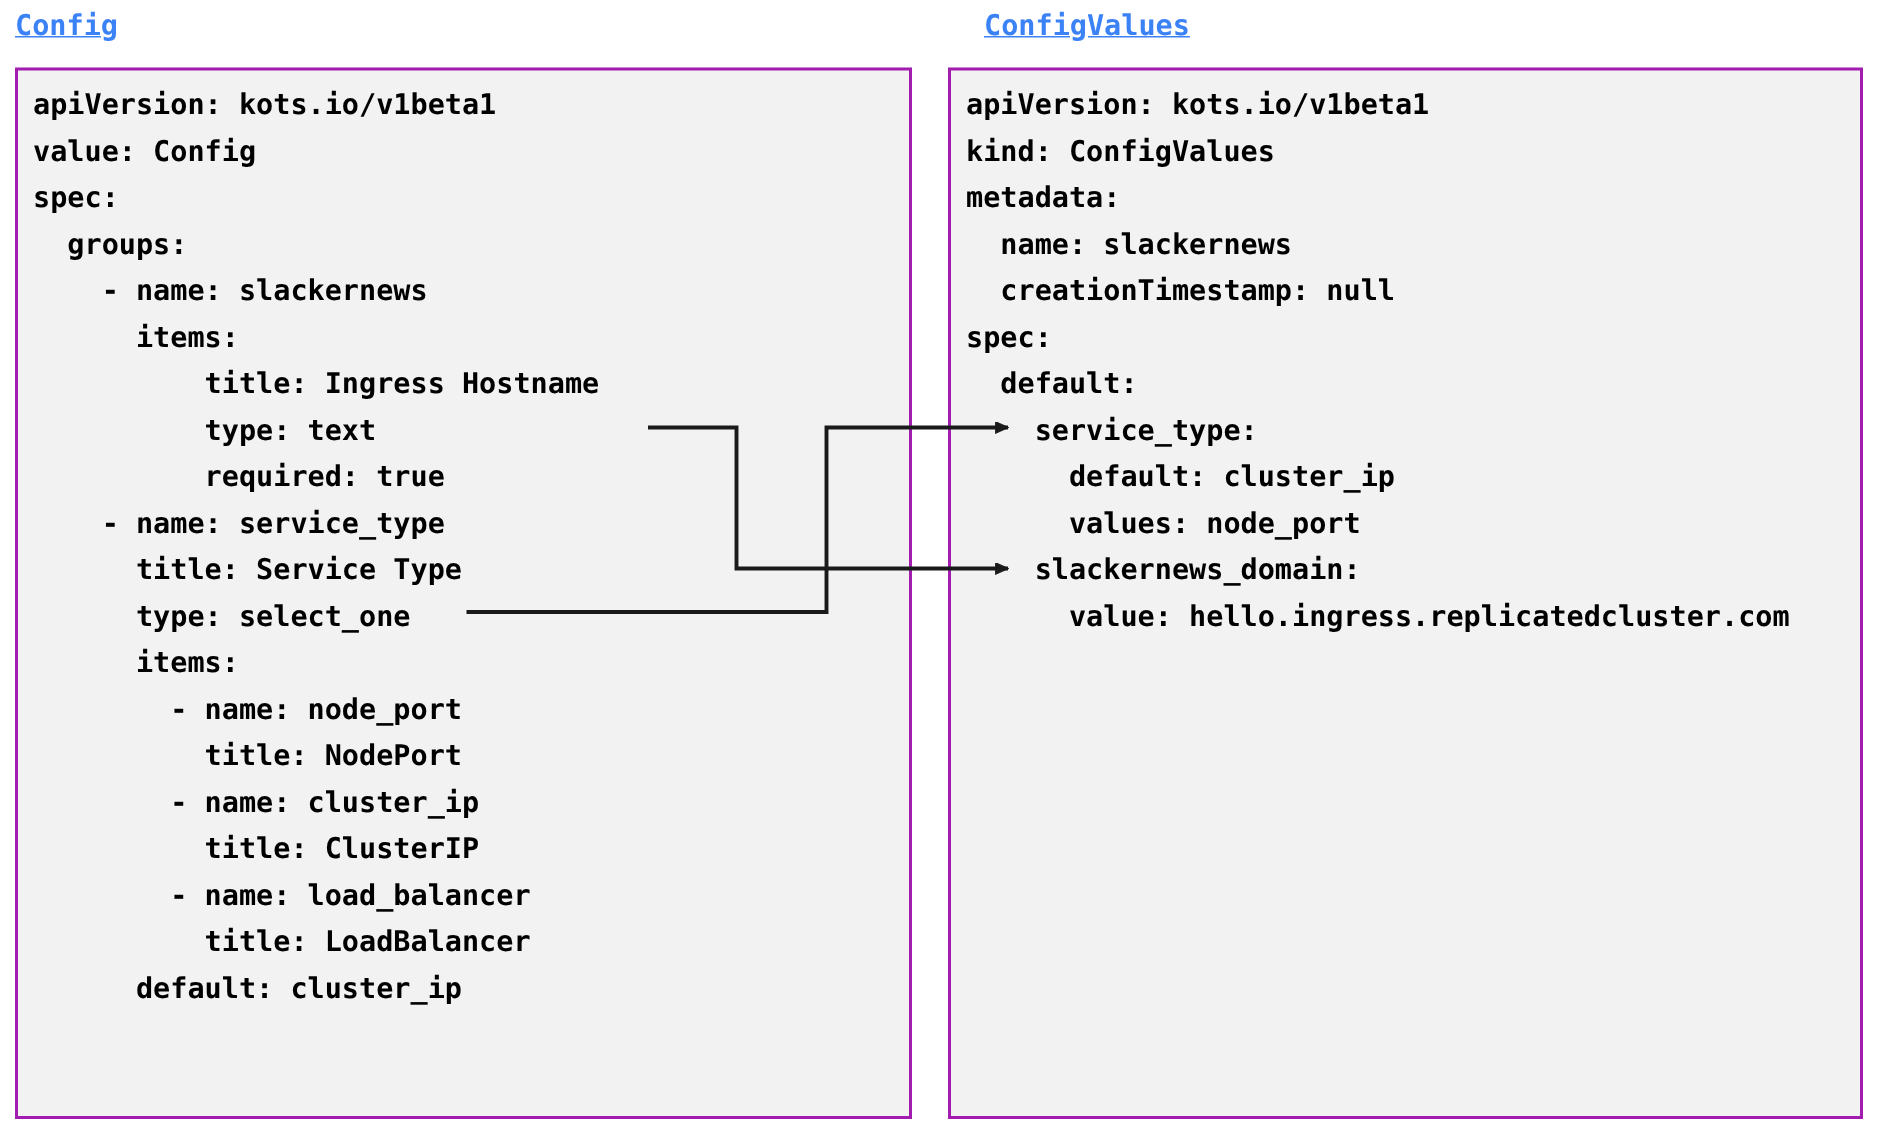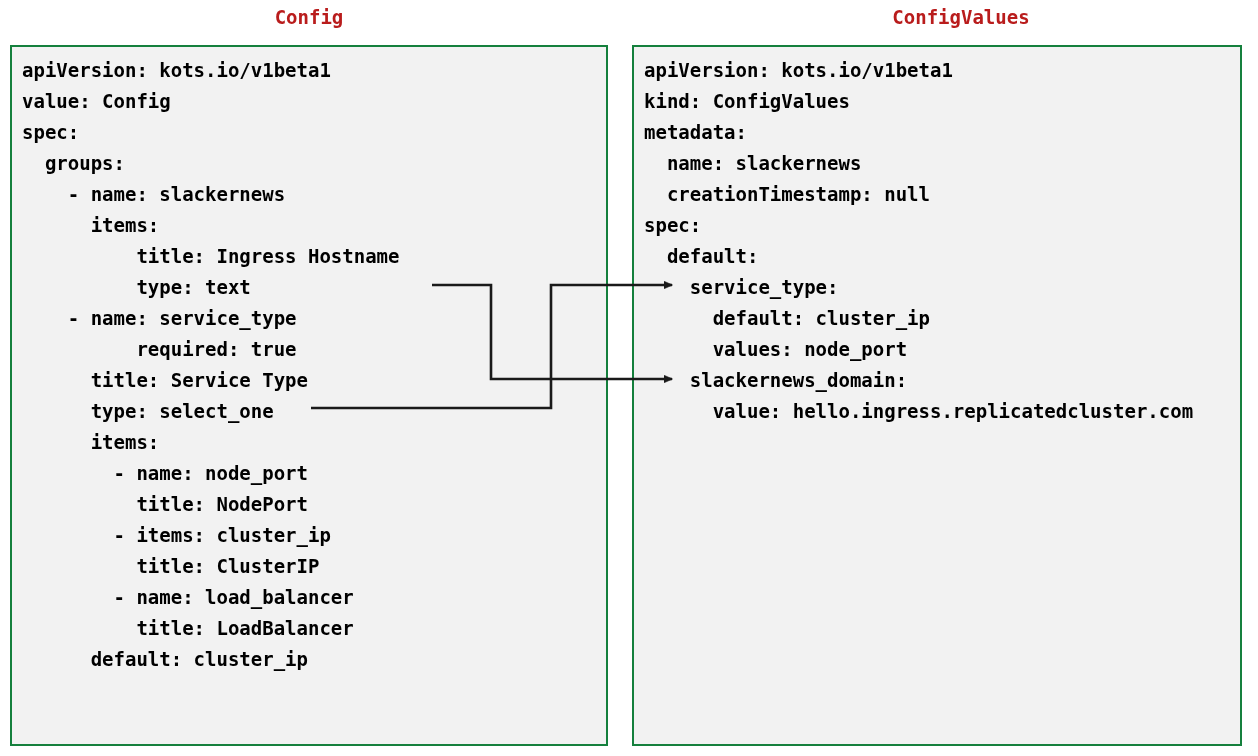--- a/index.html
+++ b/index.html
@@ -19,36 +19,36 @@
     background: #ffffff;
   }
 
   
   .panel-title {
     position: absolute;
     top: 6px;
     font-family: "DejaVu Sans Mono", "Liberation Mono", monospace;
     font-size: 19px;
     font-weight: bold;
-    color: #b91c1c;
-    text-align: center;
+    color: #3b82f6;
     letter-spacing: 0px;
     white-space: nowrap;
+    text-decoration: underline;
   }
   #title-config  { left: 10px;  width: 598px; }
   #title-values  { left: 656px; width: 610px; }
 
   
   .panel {
     position: absolute;
     top: 45px;
     height: 701px;
     box-sizing: border-box;
     background: #f2f2f2;
-    border: 2px solid #15803d;
+    border: 2px solid #a21caf;
   }
   #panel-config { left: 10px;  width: 598px; }
   #panel-values { left: 632px; width: 610px; }
 
   .yaml-block {
     position: absolute;
     left: 10px;
     top: 8px;
     right: 4px;
   }
@@ -85,28 +85,28 @@
   <div class="panel" id="panel-config">
     <div class="yaml-block" id="config-yaml">
         <div class="yaml-line">apiVersion: kots.io/v1beta1</div>
         <div class="yaml-line">value: Config</div>
         <div class="yaml-line">spec:</div>
         <div class="yaml-line">  groups:</div>
         <div class="yaml-line">    - name: slackernews</div>
         <div class="yaml-line">      items:</div>
         <div class="yaml-line">          title: Ingress Hostname</div>
         <div class="yaml-line">          type: text</div>
+        <div class="yaml-line">          required: true</div>
         <div class="yaml-line">    - name: service_type</div>
-        <div class="yaml-line">          required: true</div>
         <div class="yaml-line">      title: Service Type</div>
         <div class="yaml-line">      type: select_one</div>
         <div class="yaml-line">      items:</div>
         <div class="yaml-line">        - name: node_port</div>
         <div class="yaml-line">          title: NodePort</div>
-        <div class="yaml-line">        - items: cluster_ip</div>
+        <div class="yaml-line">        - name: cluster_ip</div>
         <div class="yaml-line">          title: ClusterIP</div>
         <div class="yaml-line">        - name: load_balancer</div>
         <div class="yaml-line">          title: LoadBalancer</div>
         <div class="yaml-line">      default: cluster_ip</div>
       </div>
   </div>
 
   <div class="panel" id="panel-values">
     <div class="yaml-block" id="values-yaml">
         <div class="yaml-line">apiVersion: kots.io/v1beta1</div>

